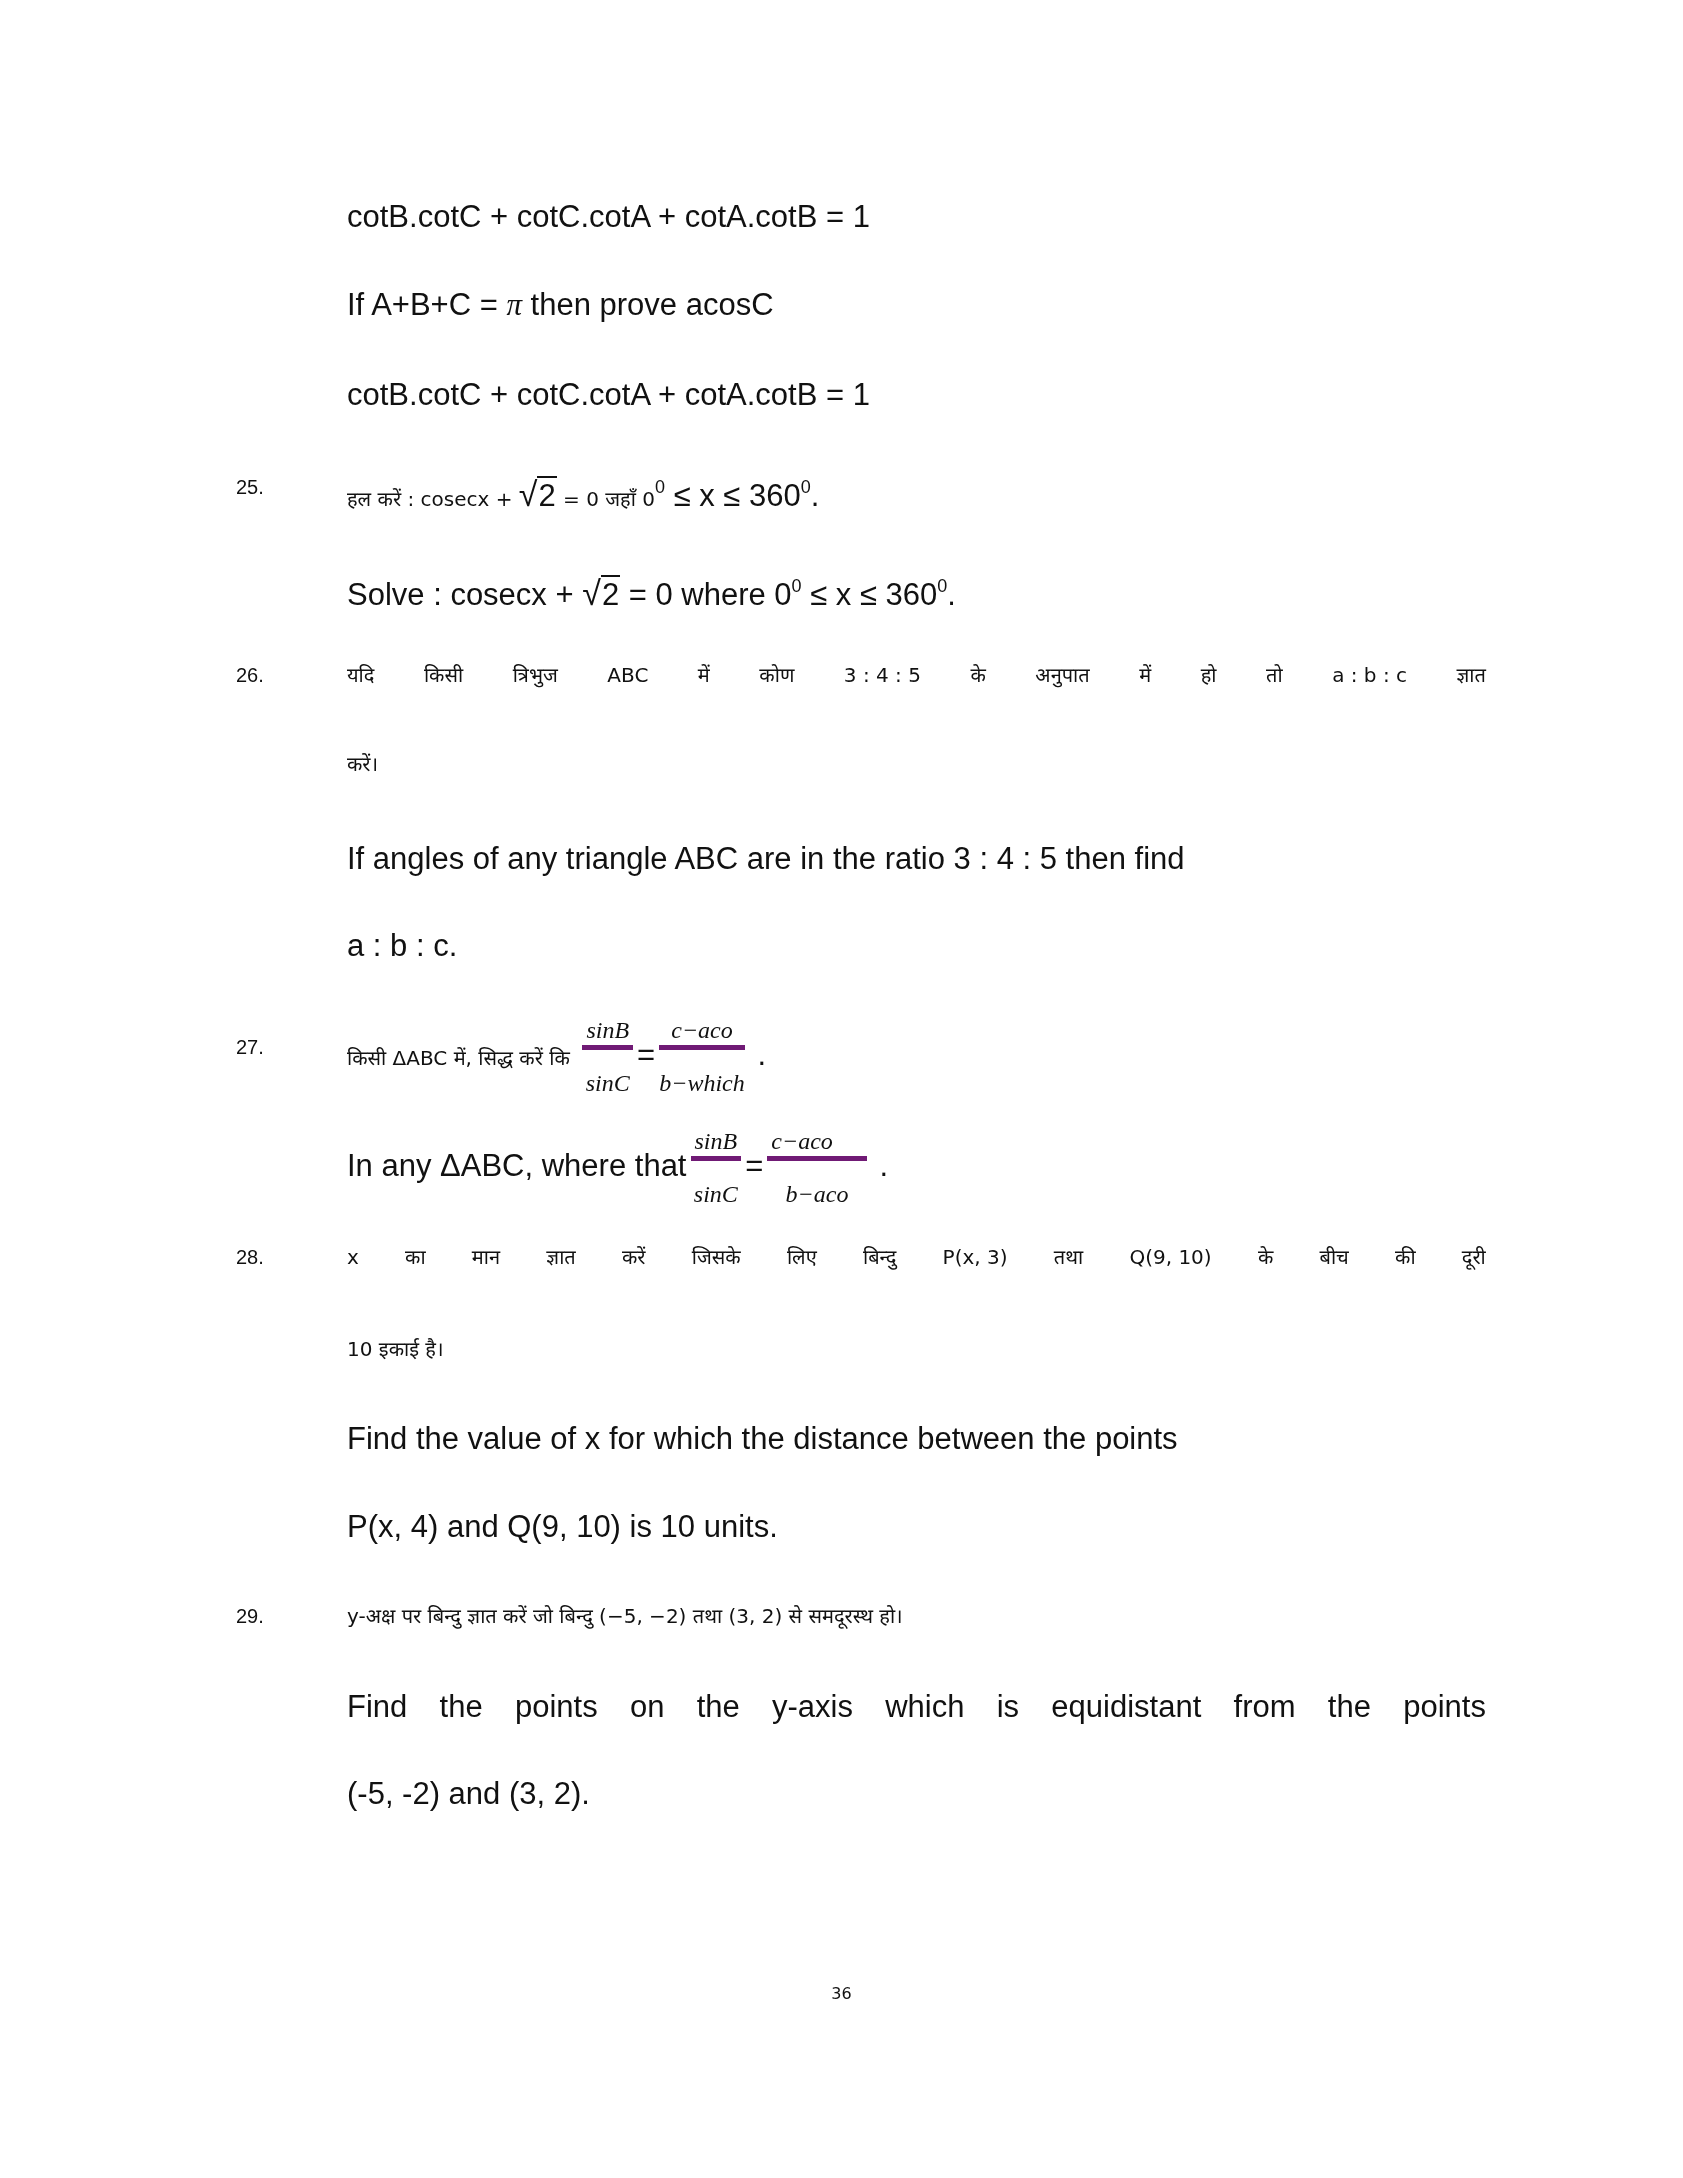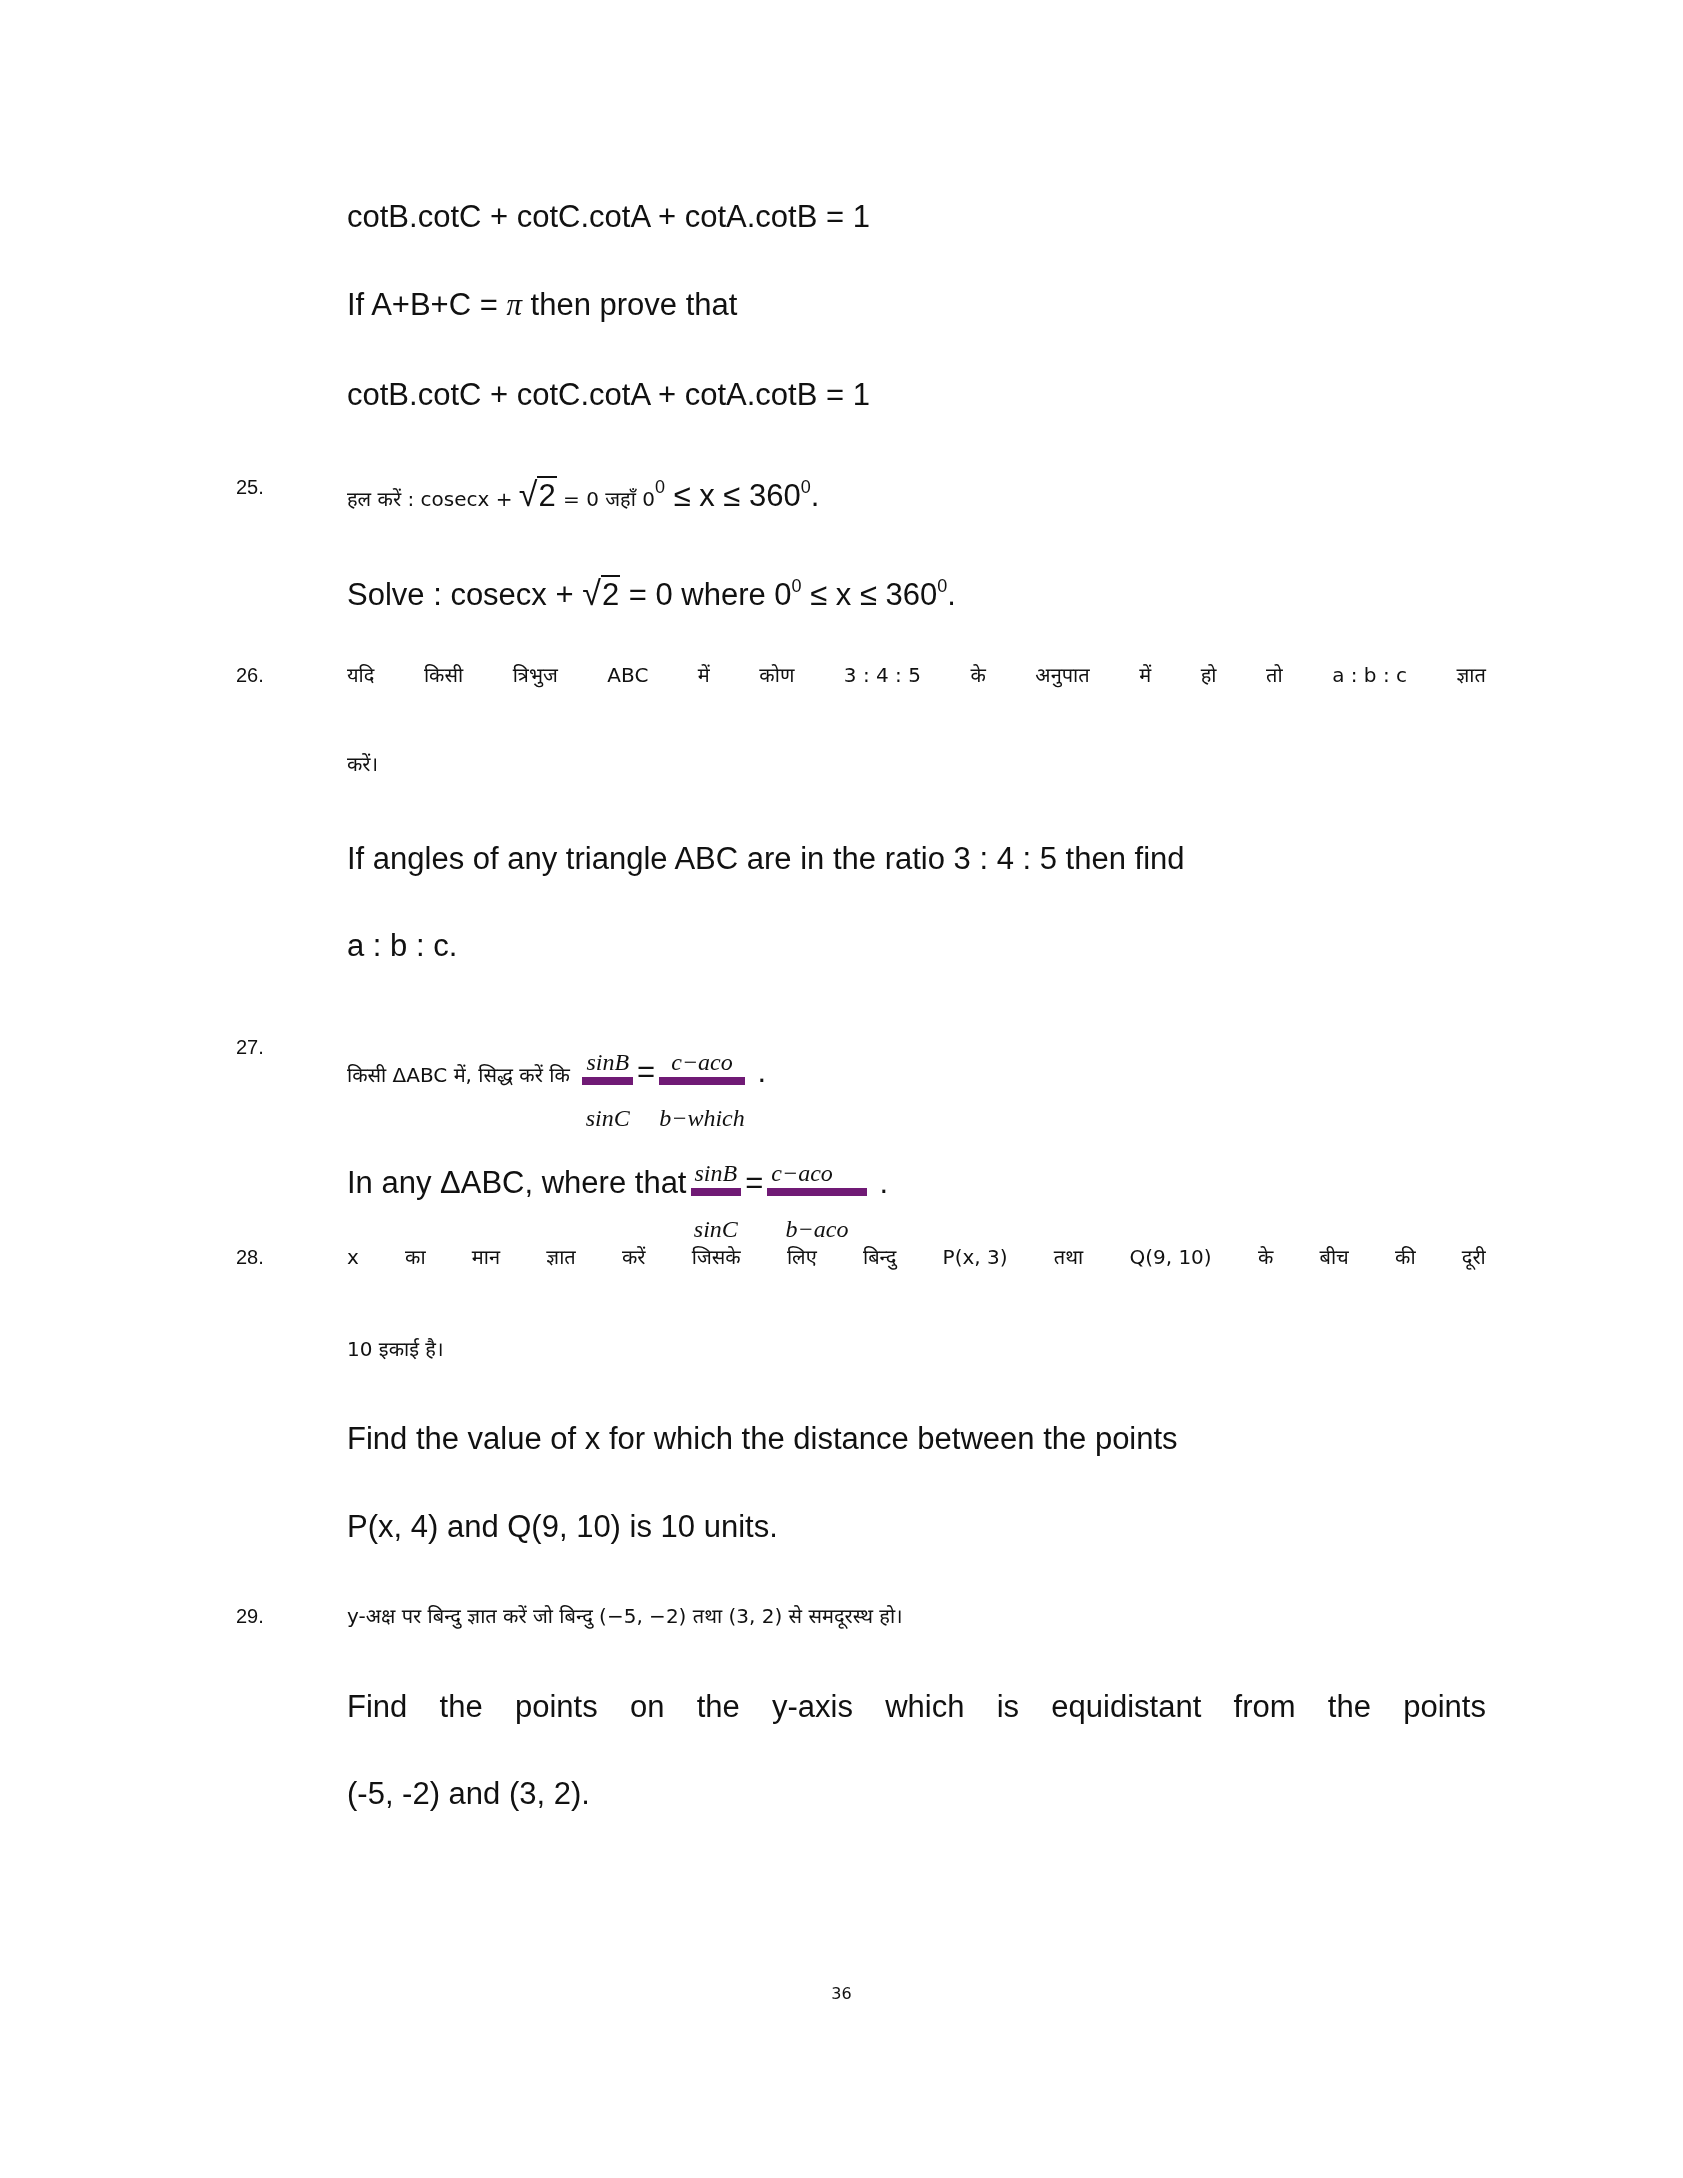--- a/index.html
+++ b/index.html
@@ -10,32 +10,32 @@
   .just { width: 1139px; display: flex; justify-content: space-between; text-align: right; }
   .hi { font-family: "DejaVu Sans", sans-serif; font-size: 20px; }
   .sup { font-size: 18px; vertical-align: 13px; }
   .sqrt { display: inline-block; }
   .sqrt .rad { font-size: 34px; }
   .sqrt .ov { border-top: 2px solid #111; padding: 0 1px; }
   .pi { font-family: "Liberation Serif", serif; font-style: italic; }
   .frac { display: inline-flex; flex-direction: column; align-items: center; vertical-align: middle;
           font-family: "Liberation Serif", "DejaVu Serif", serif; font-style: italic; font-size: 24px;
           line-height: 26px; margin: 0 4px; }
-  .frac .top { border-bottom: 8px solid #701a75; padding: 0 4px 2px; align-self: stretch; text-align: center; margin-top: 32px; }
+  .frac .top { border-bottom: 5px solid #701a75; padding: 0 4px 2px; align-self: stretch; text-align: center; }
   .frac .bot { padding-top: 20px; }
   .frac.wide .top { text-align: left; padding-right: 34px; }
   .pagenum { position: absolute; left: 0; width: 1683px; top: 1984px; text-align: center;
              font-family: "DejaVu Sans", sans-serif; font-size: 16px; }
 </style>
 </head>
 <body>
 
 <div class="line" style="top:197px">cotB.cotC + cotC.cotA + cotA.cotB = 1</div>
 <div class="line" style="top:285px">
-  <span>If A+B+C = </span><span class="pi">π</span><span> then prove that</span>
+  <span>If A+B+C = </span><span class="pi">π</span><span> then prove acosC</span>
 </div>
 <div class="line" style="top:375px">cotB.cotC + cotC.cotA + cotA.cotB = 1</div>
 
 <div class="num" style="top:467px">25.</div>
 <div class="line" style="top:467px">
   <span class="hi">हल करें : cosecx + </span><span class="sqrt"><span class="rad">√</span><span class="ov">2</span></span><span class="hi"> = 0  जहाँ 0</span><span class="sup">0</span><span> ≤ x ≤ 360</span><span class="sup">0</span><span>.</span>
 </div>
 <div class="line" style="top:566px">
   <span>Solve : cosecx + </span><span class="sqrt"><span class="rad">√</span><span class="ov">2</span></span><span> = 0 where 0</span><span class="sup">0</span><span> ≤ x ≤ 360</span><span class="sup">0</span><span>.</span>
 </div>

